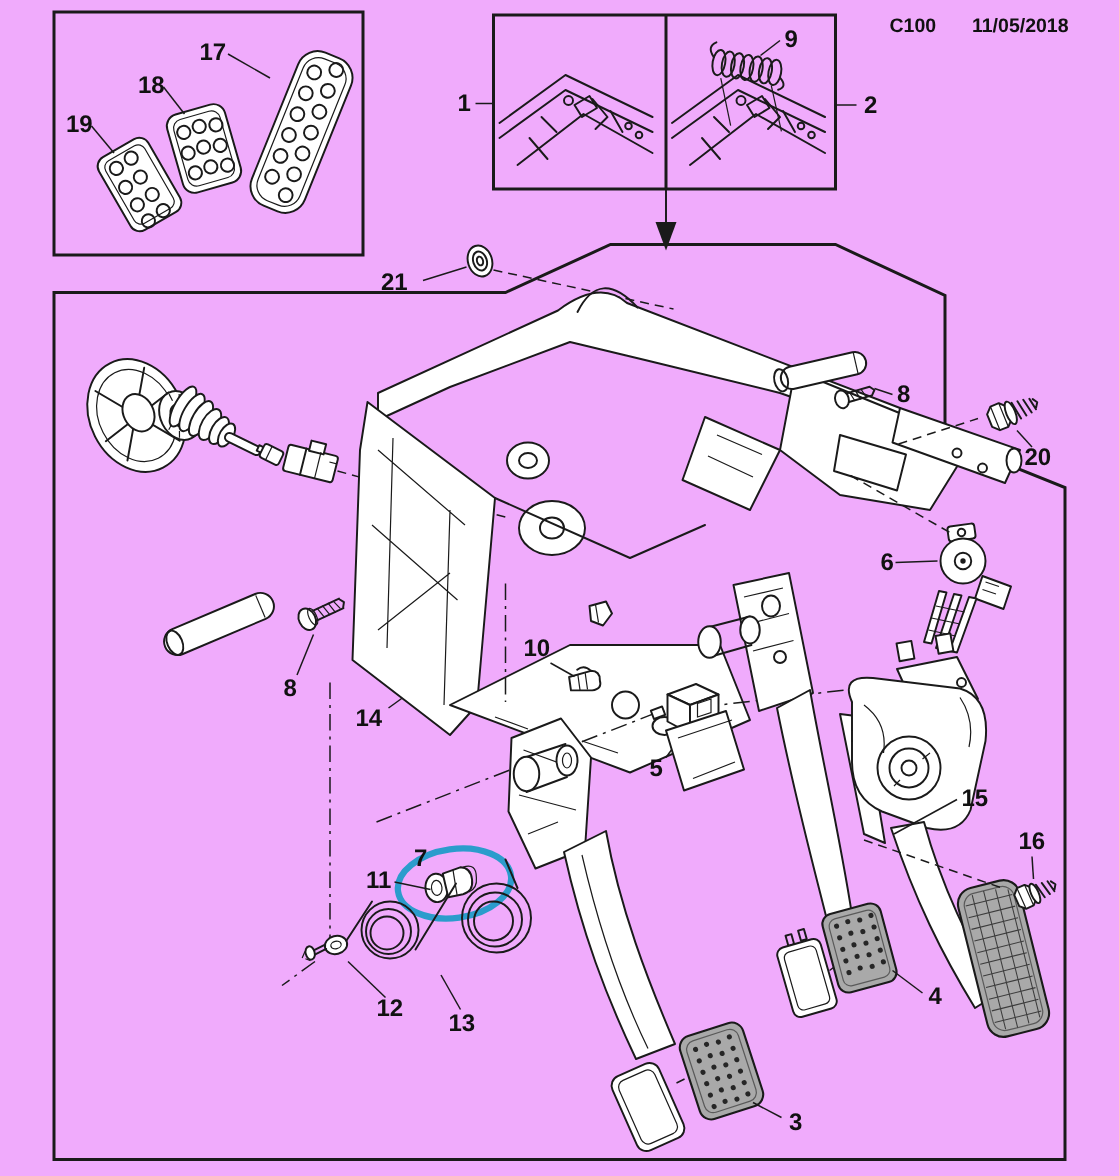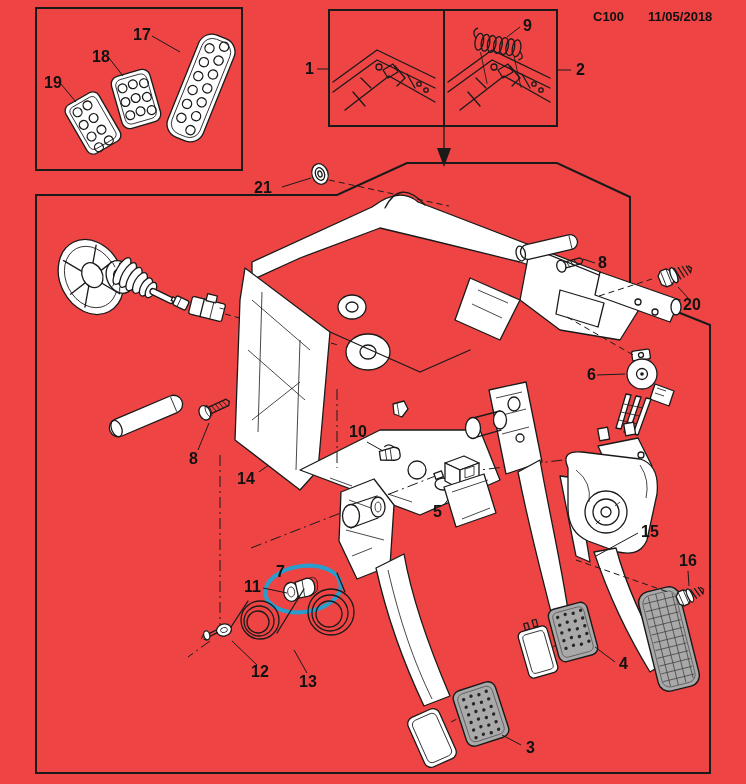--- a/index.html
+++ b/index.html
@@ -1,16 +1,16 @@
 <!DOCTYPE html>
 <html><head>
 <meta charset="utf-8">
 <style>
   html,body{margin:0;padding:0;background:#ffffff;}
-  .canvas{position:relative;width:746px;height:784px;background:#ef4444;overflow:hidden;}
+  .canvas{position:relative;width:746px;height:784px;background:#f0abfc;overflow:hidden;}
   svg{display:block;}
   svg text{font-family:"Liberation Sans","DejaVu Sans",sans-serif;fill:#111;}
   .co{font-size:16px;font-weight:700;}
   .hd{font-size:13px;font-weight:700;}
   .s{stroke:#1a1a1a;stroke-width:1.3;fill:none;stroke-linecap:round;stroke-linejoin:round;}
   .sw{stroke:#1a1a1a;stroke-width:1.3;fill:#fff;stroke-linejoin:round;}
   .sw2{stroke:#1a1a1a;stroke-width:2;fill:none;}
   .thin{stroke:#1a1a1a;stroke-width:.8;fill:none;}
   .lead{stroke:#1a1a1a;stroke-width:1;fill:none;}
   .dash{stroke:#1a1a1a;stroke-width:1;fill:none;stroke-dasharray:6 4;}

